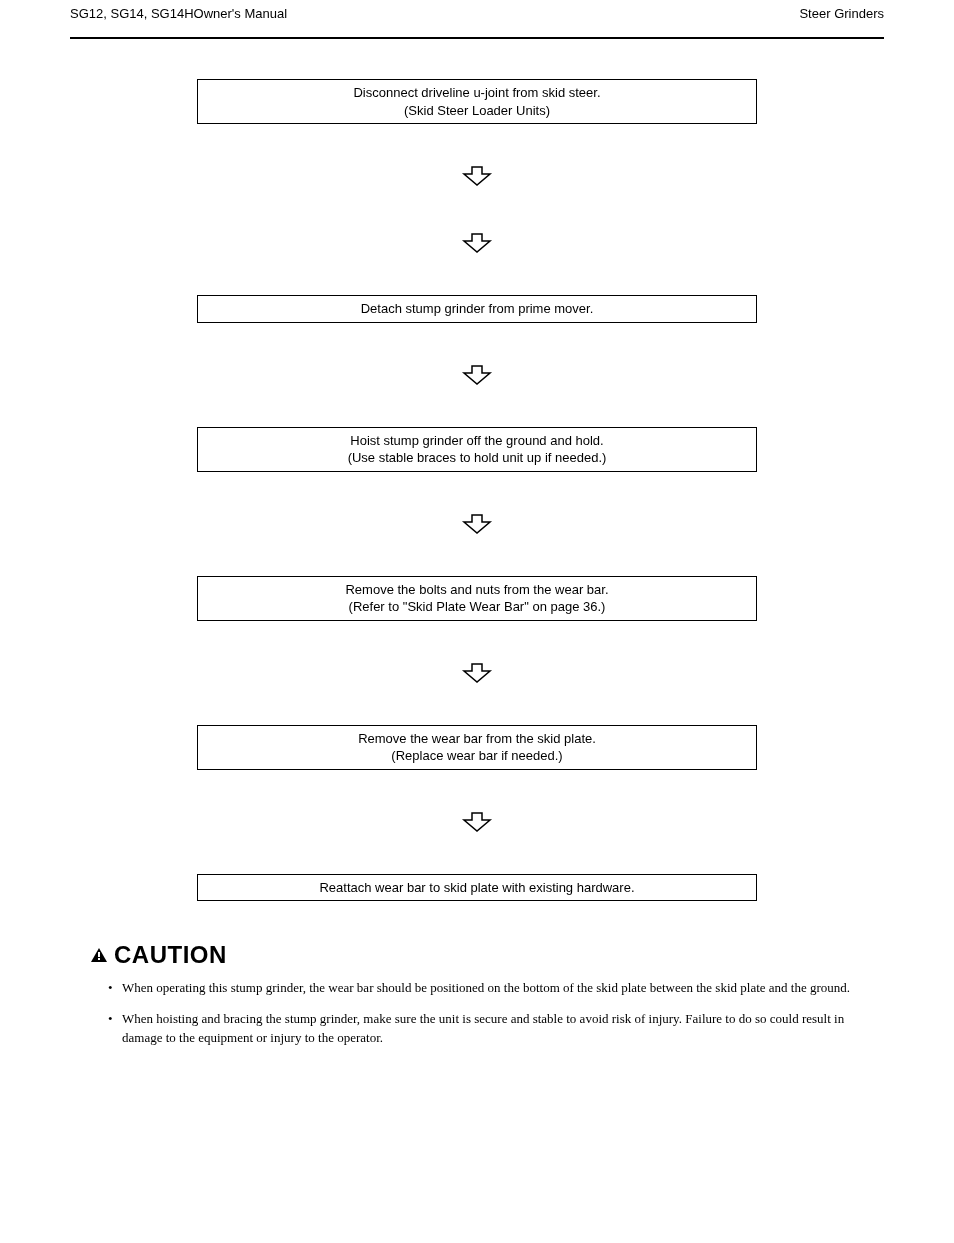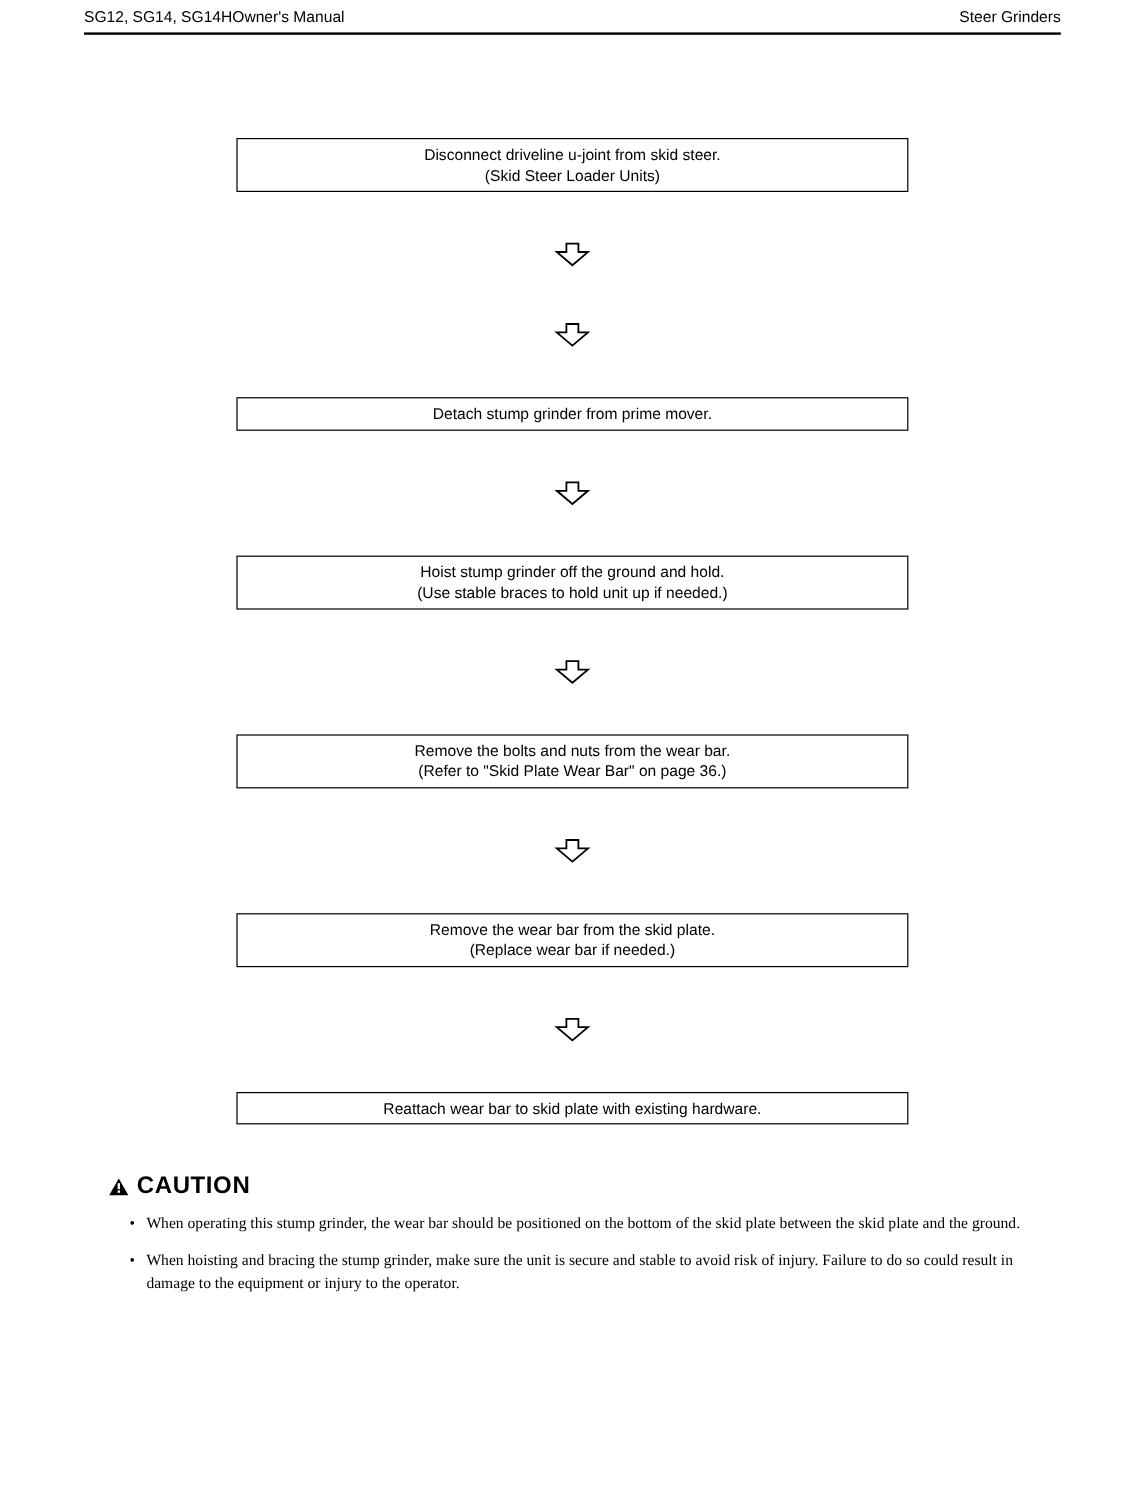--- a/index.html
+++ b/index.html
@@ -15,29 +15,29 @@
   }
   .top-rule {
     border-top: 2px solid #000;
     margin-bottom: 12px;
   }
   .header-row {
     display: flex;
     justify-content: space-between;
     font-size: 13px;
     margin-top: -30px;
-    padding-bottom: 6px;
+    padding-bottom: 16px;
   }
   .header-mid {
     text-align: left;
     flex: 1;
   }
   .flow {
     width: 560px;
-    margin: 86px auto 40px auto;
+    margin: 40px auto 40px auto;
     display: flex;
     flex-direction: column;
     align-items: center;
     gap: 37px;
   }
   .box {
     width: 100%;
     border: 1.5px solid #000;
     text-align: center;
     padding: 4px 8px;
@@ -51,21 +51,21 @@
     margin: 40px 20px 0 20px;
   }
   .caution-label {
     display: inline-flex;
     align-items: center;
     gap: 6px;
     margin-bottom: 10px;
   }
   .caution-label span.text {
     font-weight: 900;
-    font-size: 20px;
+    font-size: 24px;
     letter-spacing: 0.5px;
   }
   .caution-bullets {
     list-style: none;
     padding-left: 18px;
     font-size: 13px;
     line-height: 1.45;
     font-family: Liberation Serif, serif;
   }
   .caution-bullets li {

